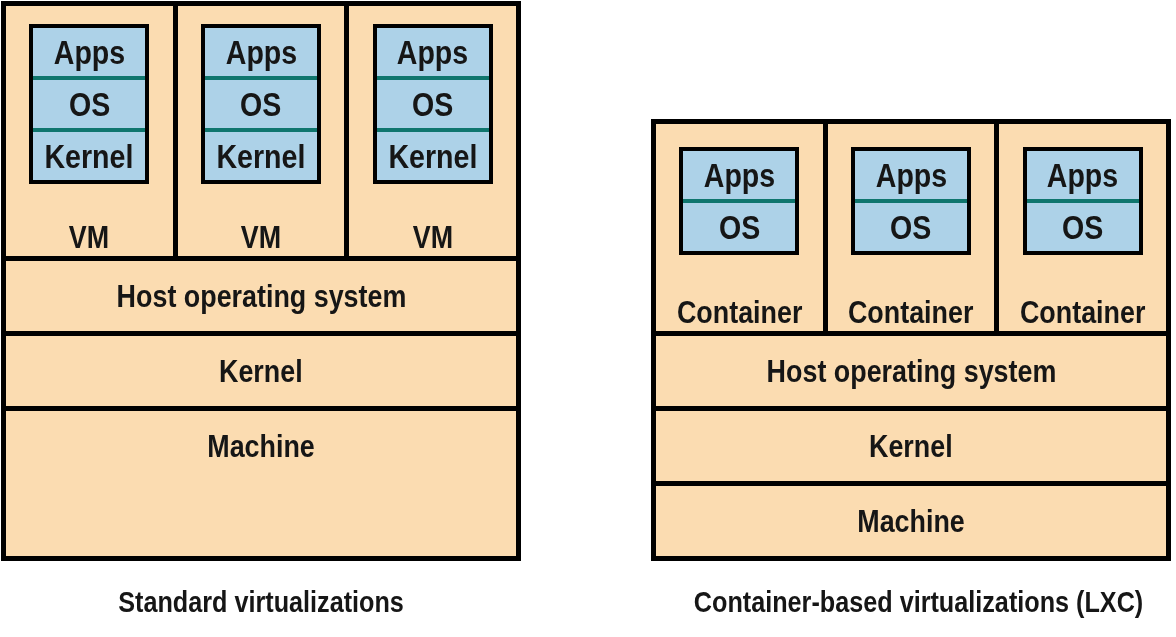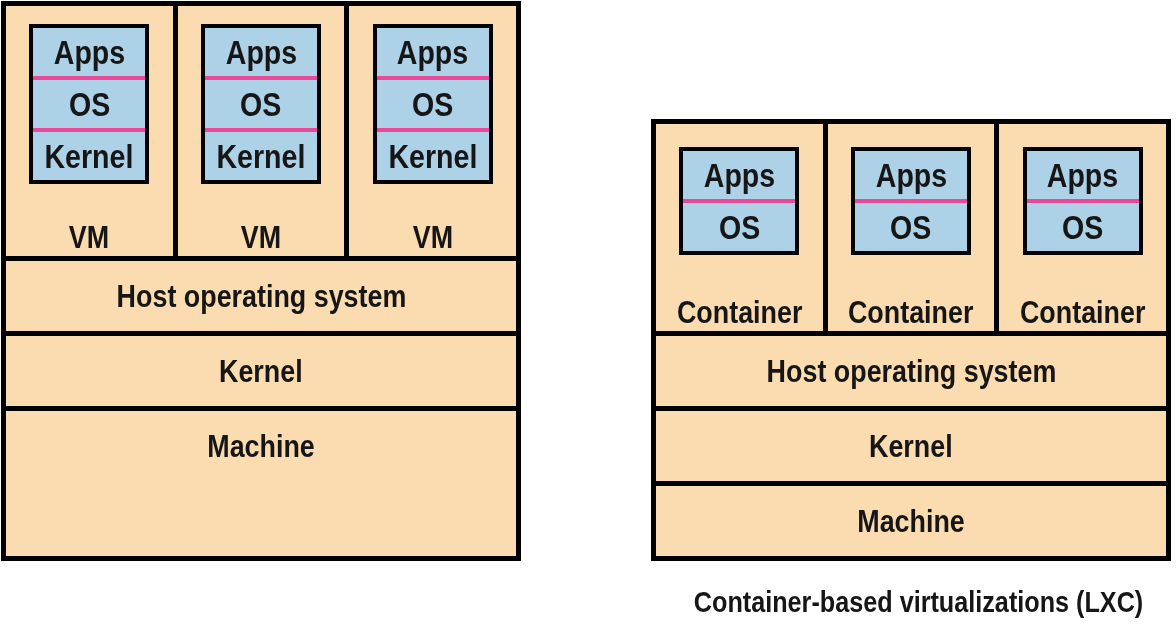--- a/index.html
+++ b/index.html
@@ -43,21 +43,21 @@
     width:120px;
     border:4px solid #000000;
     background:#ADD2E8;
   }
   .cell{
     height:48px;
     line-height:48px;
     text-align:center;
     font-size:34px;
   }
-  .cell + .cell{border-top:4px solid #ec4899;}
+  .cell + .cell{border-top:4px solid #0f766e;}
 
   .unit-label{
     flex:1 1 0;
     display:flex;
     align-items:flex-end;
     justify-content:center;
     font-size:32px;
   }
 
   .row{
@@ -178,15 +178,16 @@
         <span class="txt">Host operating system</span>
       </div>
     <div class="row">
         <span class="txt">Kernel</span>
       </div>
     <div class="row">
         <span class="txt">Machine</span>
       </div>
   </section>
 
+  <div class="caption caption-left"><span class="txt">Standard virtualizations</span></div>
   <div class="caption caption-right"><span class="txt">Container-based virtualizations (LXC)</span></div>
 
 </div>
 
 </body></html>

